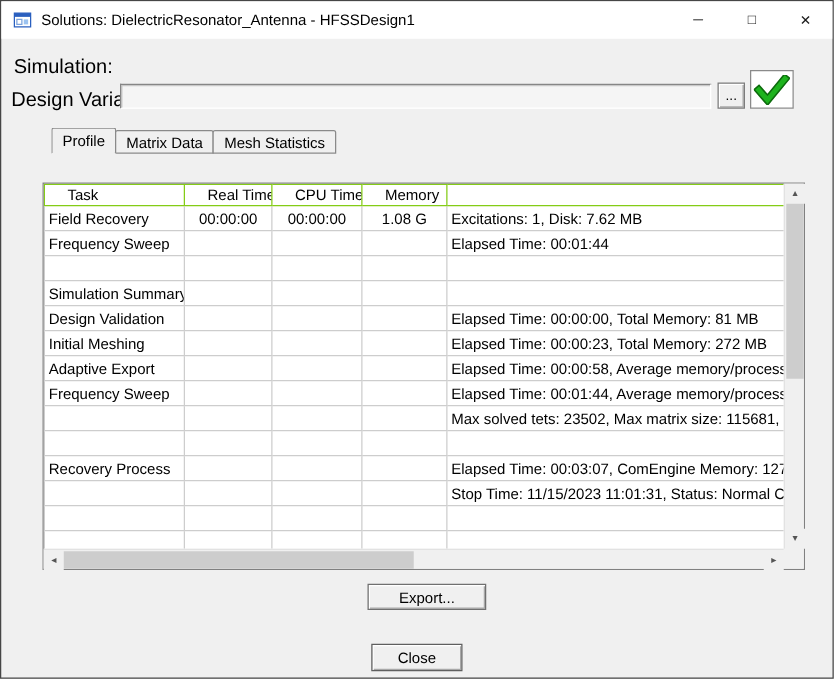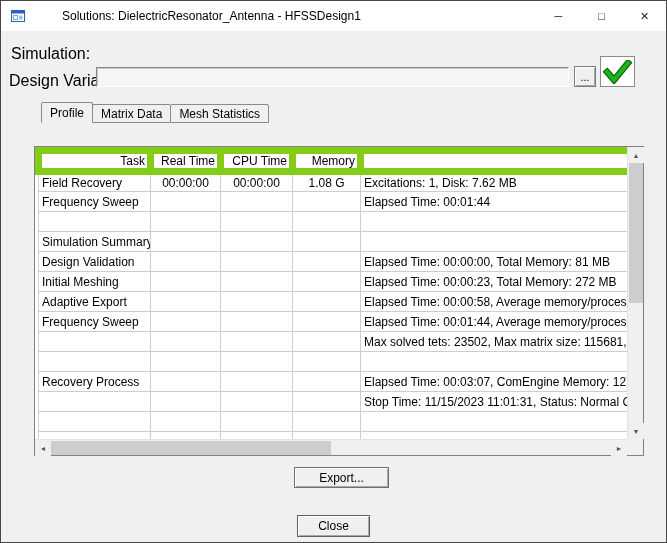--- a/index.html
+++ b/index.html
@@ -7,21 +7,21 @@
   body { font-family: "Liberation Sans", sans-serif; background: #ffffff; }
 
   .window {
     position: relative; width: 667px; height: 543px;
     background: #f0f0f0; border: 1px solid #464646; overflow: hidden;
   }
 
   
   .titlebar {
     position: absolute; top: 0; left: 0; right: 0; height: 30px;
-    background: #ffffff; display: flex; align-items: center; gap: 29px;
+    background: #ffffff; display: flex; align-items: center;
   }
   .app-icon { width: 16px; height: 16px; margin-left: 9px; flex: 0 0 auto; }
   .titlebar-title { font-size: 12px; color: #000; margin-left: 7px; flex: 1; white-space: nowrap; overflow: hidden; }
   .win-controls { display: flex; height: 100%; }
   .win-btn { width: 43px; height: 100%; display: flex; align-items: center; justify-content: center; font-size: 11px; color: #1a1a1a; cursor: default; }
 
   
   .lbl { position: absolute; font-size: 16px; color: #000; white-space: nowrap; }
   #sim-label { left: 10px; top: 44px; }
   #dv-label  { left: 8px;  top: 71px; }
@@ -71,22 +71,22 @@
 
   
   .grid-frame {
     position: absolute; left: 33px; top: 145px; width: 610px; height: 310px;
     background: #ffffff; border: 1px solid #808080;
   }
   .grid-viewport { position: absolute; left: 0; top: 0; width: 592px; height: 292px; overflow: hidden; }
   table.grid { border-collapse: collapse; table-layout: fixed; width: 652px; }
   table.grid th {
     height: 17px; font-size: 12px; font-weight: 400; color: #000;
-    background: #ffffff; border: 7px solid #84cc16; text-align: right;
-    overflow: hidden; white-space: nowrap; padding: 0 2px;
+    background: #ffffff; border: 1px solid #84cc16; text-align: left;
+    overflow: hidden; white-space: nowrap; padding: 0 18px;
   }
   table.grid td {
     height: 20px; font-size: 12px; color: #000;
     border: 1px solid #cdcdcd; padding: 0 3px;
     overflow: hidden; white-space: nowrap;
   }
 
   
   .vscroll { position: absolute; top: 0; right: 0; width: 16px; height: 292px; background: #f0f0f0; border-left: 1px solid #e2e2e2; }
   .hscroll { position: absolute; left: 0; bottom: 0; width: 592px; height: 16px; background: #f0f0f0; border-top: 1px solid #e2e2e2; }

